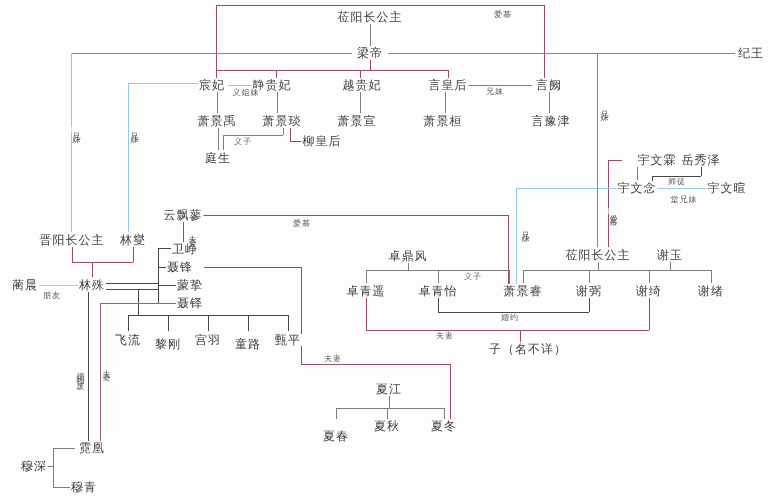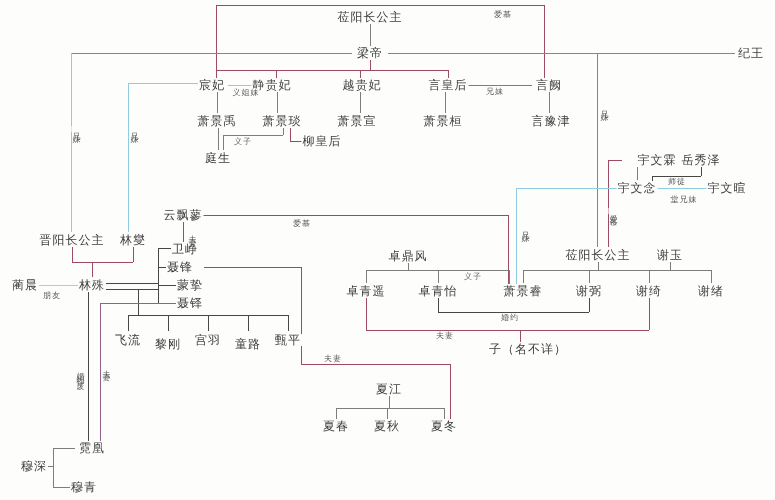--- a/index.html
+++ b/index.html
@@ -187,21 +187,21 @@
   <span class="node" style="left:366px;top:291px">卓青遥</span>
   <span class="node" style="left:438px;top:291px">卓青怡</span>
   <span class="node" style="left:523px;top:291px">萧景睿</span>
   <span class="node" style="left:589px;top:291px">谢弼</span>
   <span class="node" style="left:649px;top:291px">谢绮</span>
   <span class="node" style="left:711px;top:291px">谢绪</span>
   <span class="node" style="left:598px;top:255px">莅阳长公主</span>
   <span class="node" style="left:670px;top:255px">谢玉</span>
   <span class="node" style="left:528px;top:349px">子（名不详）</span>
   <span class="node" style="left:389px;top:389px">夏江</span>
-  <span class="node" style="left:336px;top:426px">夏春</span>
+  <span class="node" style="left:336px;top:436px">夏春</span>
   <span class="node" style="left:387px;top:426px">夏秋</span>
   <span class="node" style="left:444px;top:426px">夏冬</span>
   <span class="node" style="left:92px;top:448px">霓凰</span>
   <span class="node" style="left:34px;top:466px">穆深</span>
   <span class="node" style="left:84px;top:487px">穆青</span>
 
   <span class="lbl" style="left:503px;top:15px">爱慕</span>
   <span class="lbl" style="left:302px;top:224px">爱慕</span>
   <span class="lbl vert" style="left:613px;top:211px">爱慕</span>
   <span class="lbl" style="left:495px;top:92px">兄妹</span>

